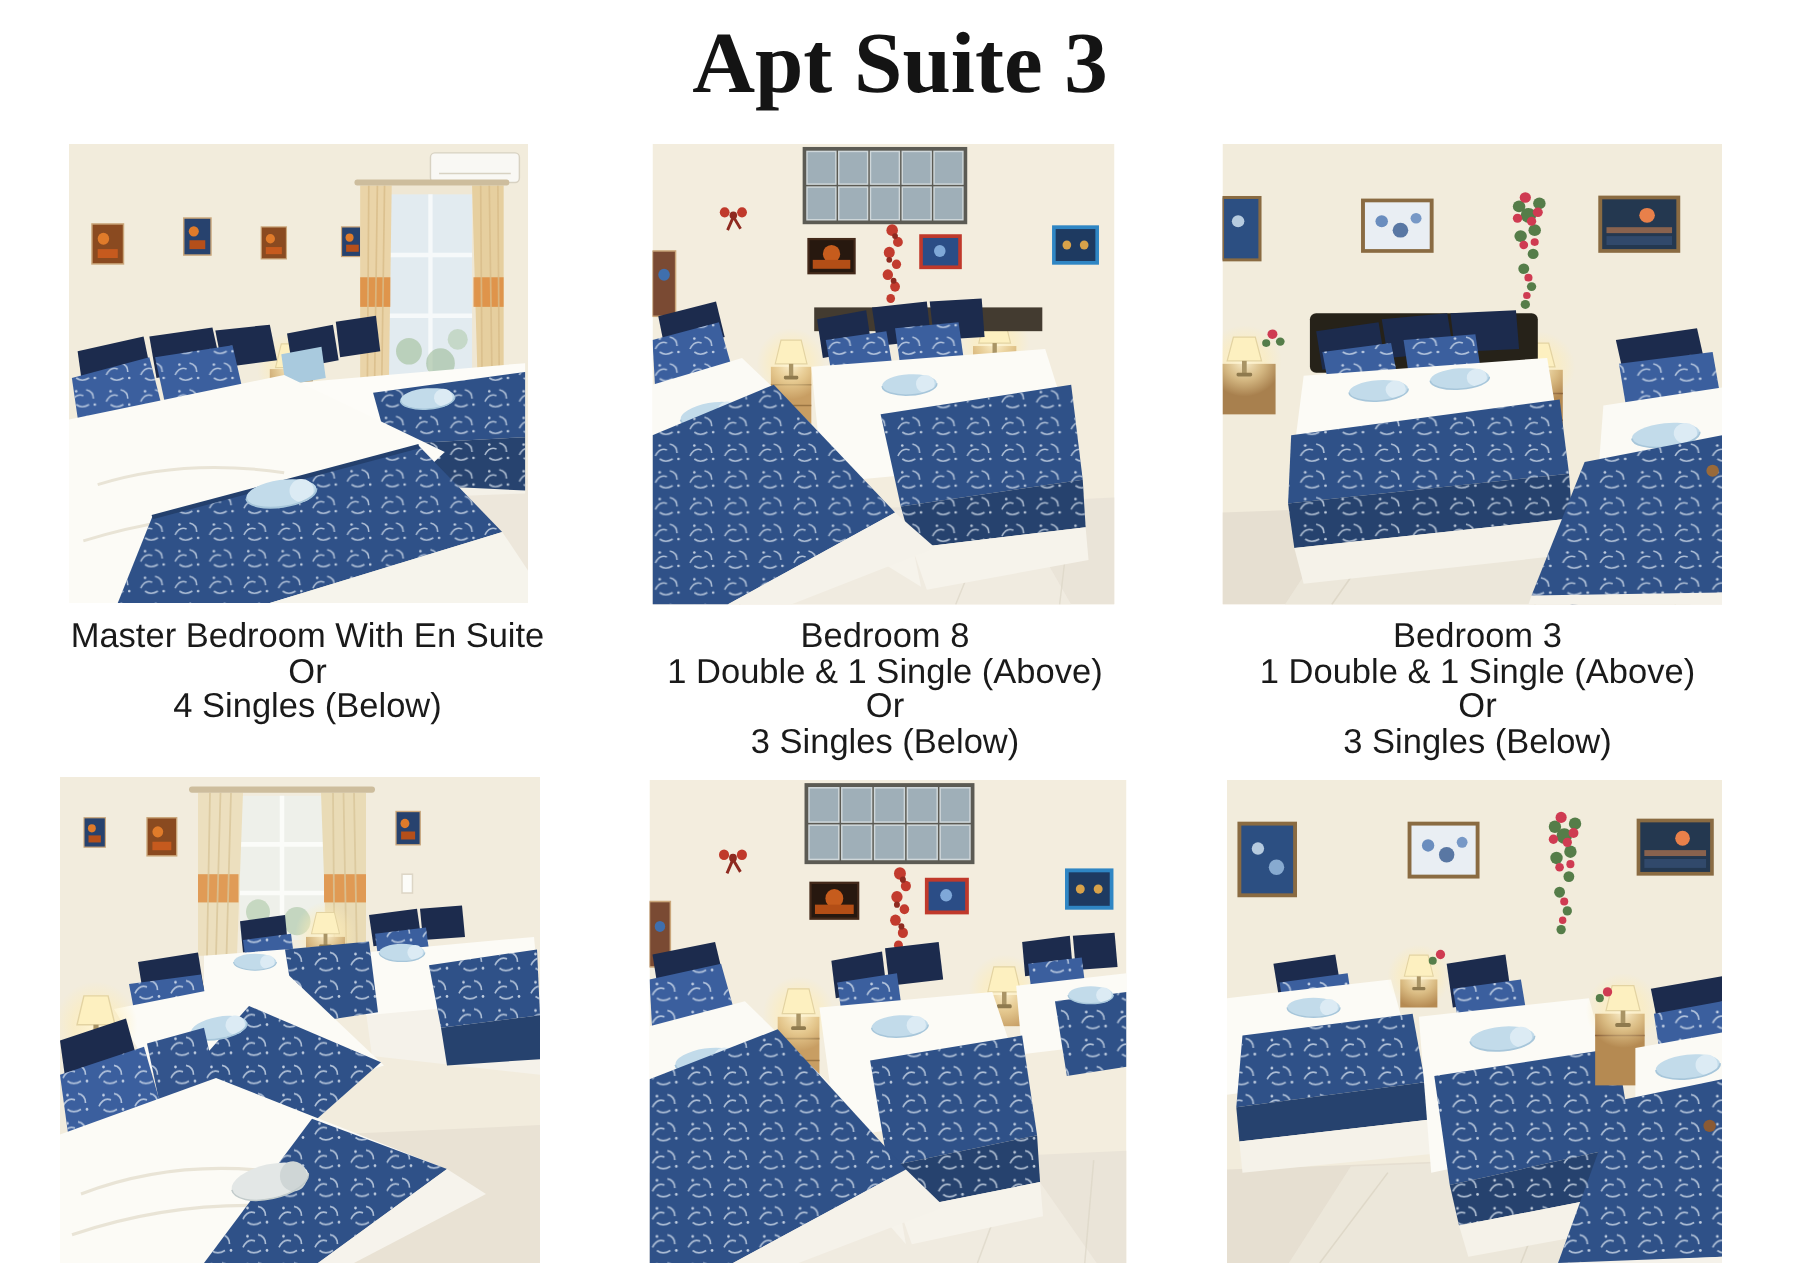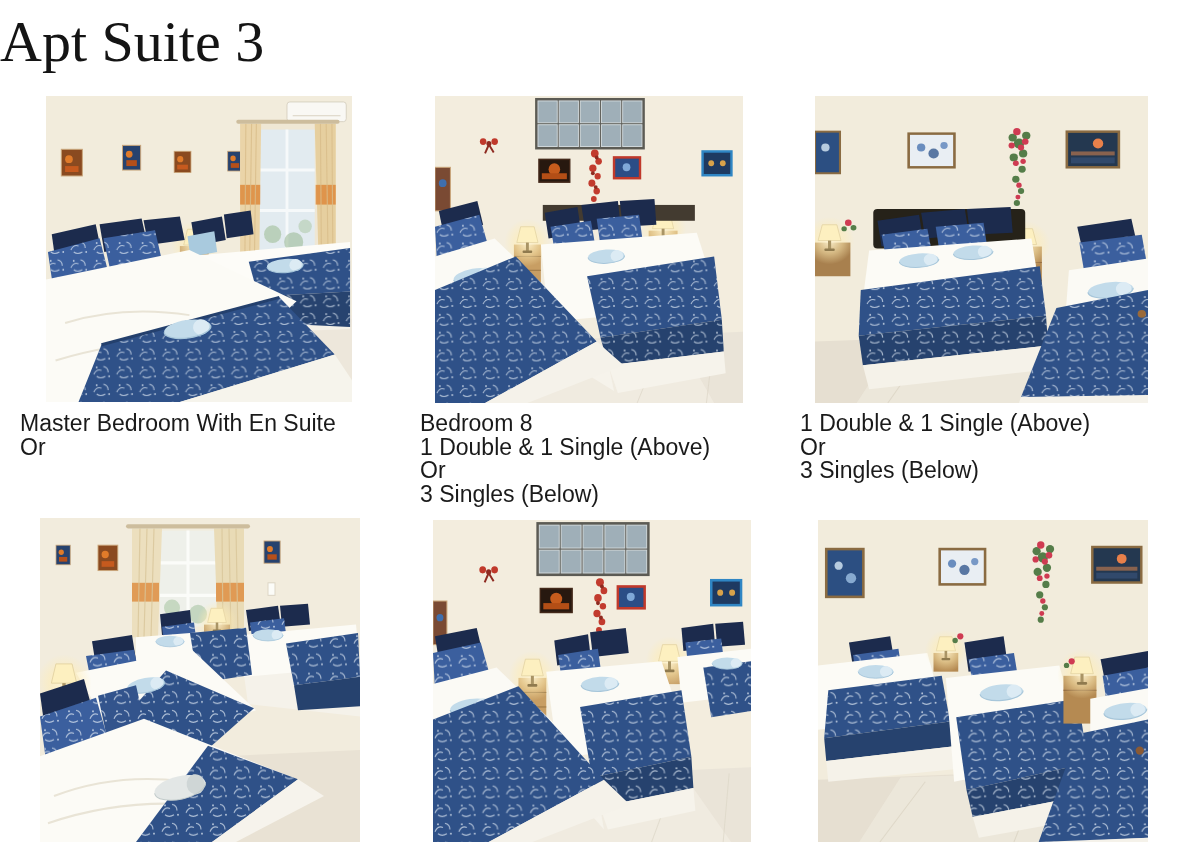--- a/index.html
+++ b/index.html
@@ -1,28 +1,28 @@
 <!DOCTYPE html>
 <html><head>
 <meta charset="utf-8">
 <style>
   html,body{margin:0;padding:0;}
   body{width:1200px;height:844px;background:#ffffff;font-family:"Liberation Sans",sans-serif;}
   .page{position:relative;width:1200px;height:844px;background:#ffffff;overflow:hidden;}
-  .title{position:absolute;top:8px;left:0;width:100%;margin:0;
-         font-family:"Liberation Serif",serif;font-weight:400;font-size:58px;color:#141414;}
+  .title{position:absolute;top:8px;left:0;width:100%;margin:0;text-align:center;
+         font-family:"Liberation Serif",serif;font-weight:700;font-size:58px;color:#141414;}
   .ph{position:absolute;margin:0;padding:0;}
   .ph svg{display:block;width:100%;height:100%;}
   #p1{left:46px;top:96px;width:306px;height:306px;}
   #p2{left:435px;top:96px;width:308px;height:307px;}
   #p3{left:815px;top:96px;width:333px;height:307px;}
   #p4{left:40px;top:518px;width:320px;height:324px;}
   #p5{left:433px;top:520px;width:318px;height:322px;}
   #p6{left:818px;top:520px;width:330px;height:322px;}
-  .caption{position:absolute;top:412px;text-align:left;font-size:23px;line-height:23.5px;color:#1a1a1a;}
+  .caption{position:absolute;top:412px;text-align:center;font-size:23px;line-height:23.5px;color:#1a1a1a;}
   #c1{left:20px;width:370px;}
   #c2{left:420px;width:340px;}
   #c3{left:800px;width:370px;}
 </style>
 </head>
 <body>
 
 <div class="page">
 
   <svg width="0" height="0" style="position:absolute" aria-hidden="true">
@@ -325,28 +325,30 @@
           <polygon points="232,214 320,196 320,302 224,310 198,304" fill="url(#sprig)"></polygon>
         <polygon points="198,304 320,302 320,310 196,310" fill="#f5f2ea"></polygon>
       </g>
       <circle cx="314" cy="220" r="4" fill="#9a6a3a"></circle>
     </svg>
   </figure>
 
   <div class="caption" id="c1">
     <div>Master Bedroom With En Suite</div>
     <div>Or</div>
+    <div>4 Singles (Below)</div>
   </div>
   <div class="caption" id="c2">
     <div>Bedroom 8</div>
     <div>1 Double &amp; 1 Single (Above)</div>
     <div>Or</div>
     <div>3 Singles (Below)</div>
   </div>
   <div class="caption" id="c3">
+    <div>Bedroom 3</div>
     <div>1 Double &amp; 1 Single (Above)</div>
     <div>Or</div>
     <div>3 Singles (Below)</div>
   </div>
 
   <figure class="ph" id="p4">
     <svg viewBox="0 0 320 310" preserveAspectRatio="none">
       <rect width="320" height="310" fill="#f2ecdd"></rect>
       <polygon points="0,236 320,222 320,310 0,310" fill="#e9e2d4"></polygon>
       <polygon points="120,234 260,228 310,310 70,310" fill="#f0ead e" opacity="0"></polygon>

